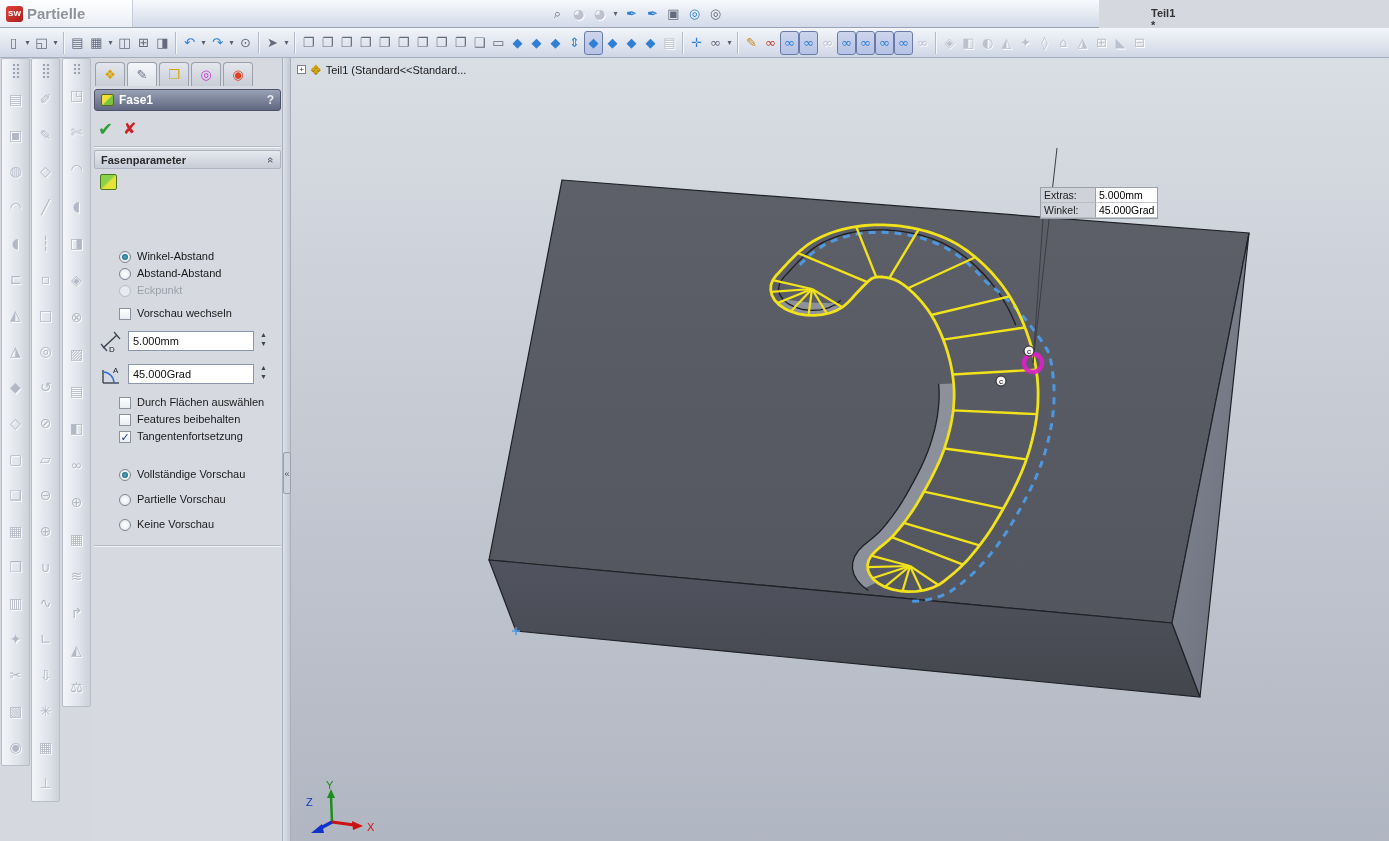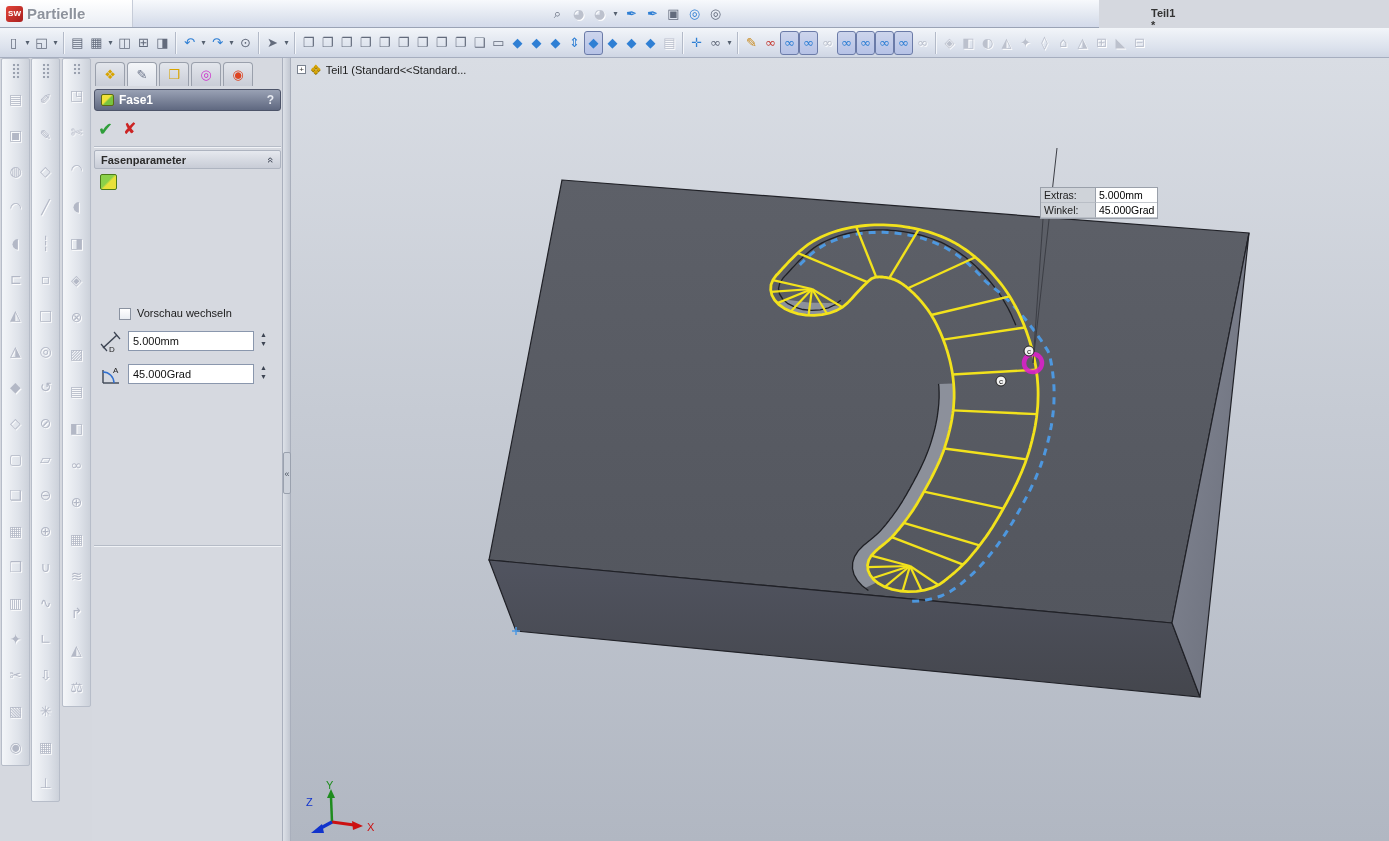--- a/index.html
+++ b/index.html
@@ -296,20 +296,34 @@
 
   <div id="pm-div" class="abs"></div>
 
   <div id="pm-group-hdr" class="abs">
     <div id="pm-group-title">Fasenparameter</div>
     <div id="pm-group-chev">«</div>
   </div>
 
   <div id="sel-icon" class="abs"></div>
 
+  <div id="radios-mode" class="abs" style="left:27px; top:192px; display:flex; flex-direction:column; gap:4px;">
+      <div class="pm-row">
+        <span class="radio-dot on"></span>
+        <span>Winkel-Abstand</span>
+      </div>
+      <div class="pm-row">
+        <span class="radio-dot"></span>
+        <span>Abstand-Abstand</span>
+      </div>
+      <div class="pm-row">
+        <span class="radio-dot dis"></span>
+        <span class="lbl-dis">Eckpunkt</span>
+      </div>
+    </div>
 
   <div id="cb-direction" class="abs" style="left:27px; top:249px;">
       <div class="pm-row">
         <span class="cbx"></span>
         <span style="max-width: 130px;">Vorschau wechseln</span>
       </div>
     </div>
 
   <div class="pm-row abs" style="left:8px; top:273px;">
     <svg class="in-icon" viewBox="0 0 22 22">
@@ -332,21 +346,49 @@
       <path d="M3 8 A 11 11 0 0 1 14 19" stroke="#2f6fd0" stroke-width="1.4" fill="none"></path>
       <text x="13" y="9" font-size="8" fill="#222" font-family="Liberation Sans">A</text>
     </svg>
     <input class="field" value="45.000Grad" style="">
     <div class="spin">
         <span>▲</span>
         <span>▼</span>
       </div>
   </div>
 
-
+  <div id="cb-options" class="abs" style="left:27px; top:338px; display:flex; flex-direction:column; gap:4px; width:155px;">
+      <div class="pm-row">
+        <span class="cbx"></span>
+        <span style="max-width: 130px;">Durch Flächen auswählen</span>
+      </div>
+      <div class="pm-row">
+        <span class="cbx"></span>
+        <span style="max-width: 130px;">Features beibehalten</span>
+      </div>
+      <div class="pm-row">
+        <span class="cbx">✓</span>
+        <span style="max-width: 130px;">Tangentenfortsetzung</span>
+      </div>
+    </div>
+
+  <div id="radios-preview" class="abs" style="left:27px; top:410px; display:flex; flex-direction:column; gap:12px;">
+      <div class="pm-row">
+        <span class="radio-dot on"></span>
+        <span>Vollständige Vorschau</span>
+      </div>
+      <div class="pm-row">
+        <span class="radio-dot"></span>
+        <span>Partielle Vorschau</span>
+      </div>
+      <div class="pm-row">
+        <span class="radio-dot"></span>
+        <span>Keine Vorschau</span>
+      </div>
+    </div>
 
   <div class="abs" style="left:2px; top:487px; width:187px; height:1px; background:#b6bcc7; box-shadow:0 1px 0 #f0f2f6;"></div>
 </div>
 
 <div id="splitter" class="abs"></div>
 <div id="split-handle" class="abs">«</div>
 
 <div id="viewport" class="abs">
   <svg id="scene" width="1098" height="783" viewBox="291 58 1098 783">
       <defs>

